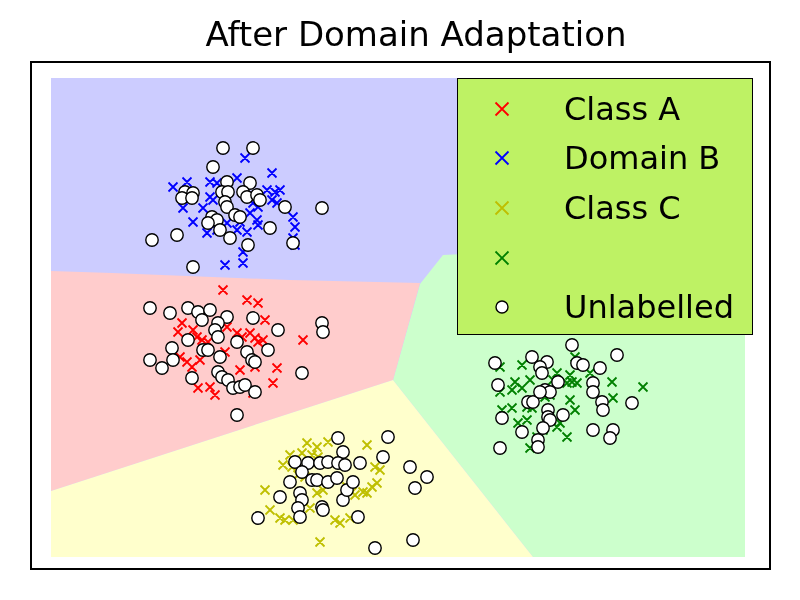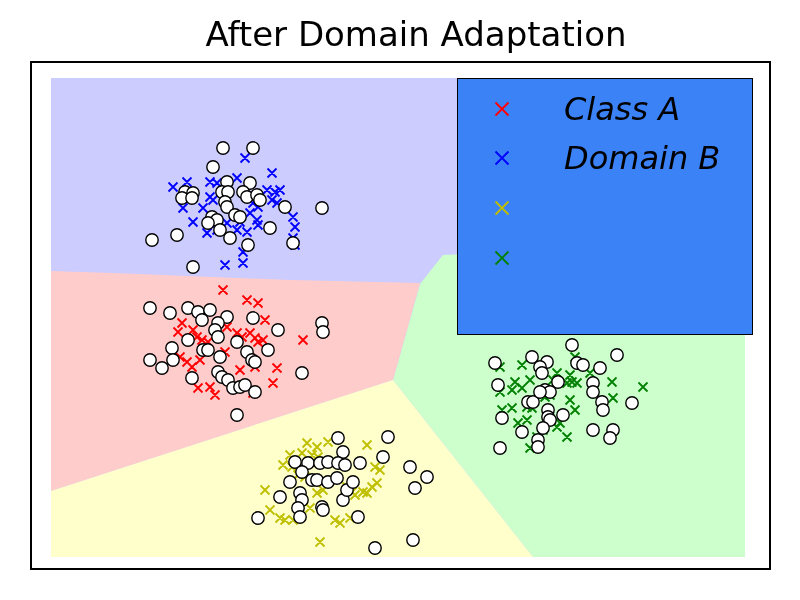--- a/index.html
+++ b/index.html
@@ -4,22 +4,22 @@
 <style>
   html,body{margin:0;padding:0;background:#ffffff;}
   body{width:800px;height:600px;font-family:"DejaVu Sans","Liberation Sans",sans-serif;}
   .figure{position:relative;width:800px;height:600px;background:#ffffff;overflow:hidden;}
   .chart-title{position:absolute;top:14px;left:16px;width:800px;text-align:center;
                font-size:34px;line-height:40px;color:#000;}
   .axes-frame{position:absolute;left:30px;top:61px;width:741px;height:509px;
               border:2px solid #000;box-sizing:border-box;background:#ffffff;}
   .regions-svg{position:absolute;left:51px;top:78px;overflow:visible;display:block;}
   .legend{position:absolute;left:457px;top:78px;width:296px;height:257px;
-          box-sizing:border-box;background:#3b82f6;border:1.5px solid #000;
-          padding-top:5px;z-index:5;font-style:italic;}
+          box-sizing:border-box;background:#bef264;border:1.5px solid #000;
+          padding-top:5px;z-index:5;}
   .legend-row{display:flex;align-items:center;height:49.6px;padding-left:34px;}
   .legend-marker{width:20px;height:20px;flex:0 0 20px;display:flex;
                  align-items:center;justify-content:center;}
   .legend-label{margin-left:52px;font-size:32px;color:#000;white-space:nowrap;}
 </style>
 </head>
 <body>
 
 <div class="figure">
   <div class="chart-title">After Domain Adaptation</div>
@@ -201,22 +201,31 @@
           </svg>
         </span>
       <span class="legend-label">Domain B</span>
     </div>
     <div class="legend-row">
       <span class="legend-marker">
           <svg width="20" height="20">
             <path d="M3.5 3.5L16.5 16.5M16.5 3.5L3.5 16.5" stroke="#bfbf00" stroke-width="1.8" fill="none"></path>
           </svg>
         </span>
+      <span class="legend-label">Class C</span>
     </div>
     <div class="legend-row">
       <span class="legend-marker">
           <svg width="20" height="20">
             <path d="M3.5 3.5L16.5 16.5M16.5 3.5L3.5 16.5" stroke="#008000" stroke-width="1.8" fill="none"></path>
           </svg>
         </span>
+    </div>
+    <div class="legend-row">
+      <span class="legend-marker">
+          <svg width="20" height="20">
+            <circle cx="10" cy="10" r="6" fill="#ffffff" stroke="#000000" stroke-width="1.4"></circle>
+          </svg>
+        </span>
+      <span class="legend-label">Unlabelled</span>
     </div>
   </div>
 </div>
 
 </body></html>

